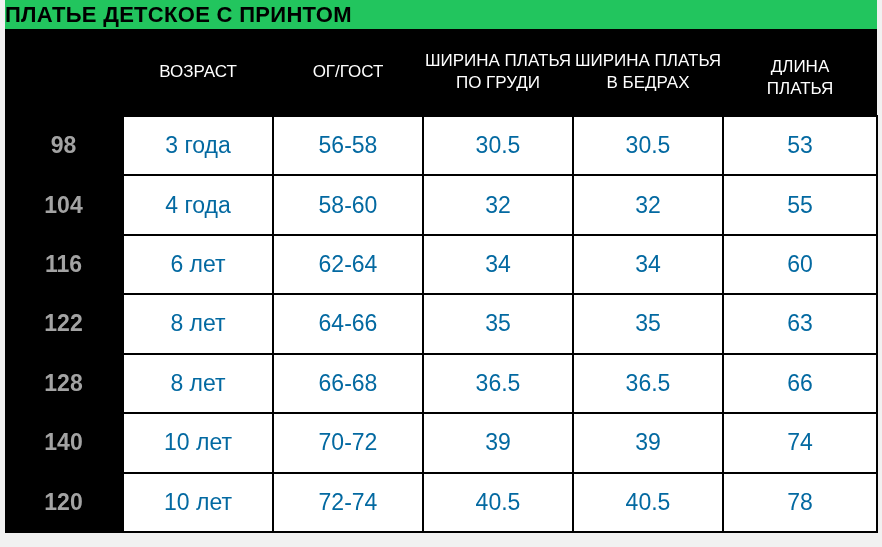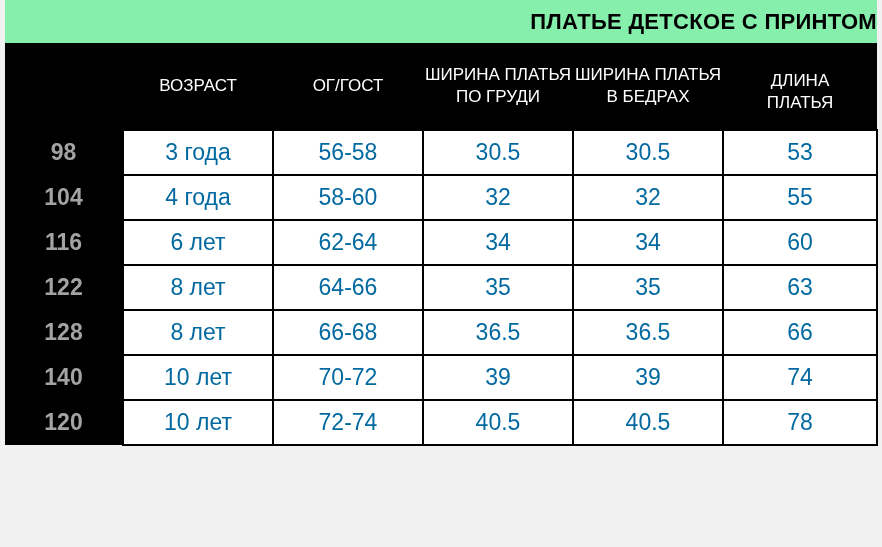--- a/index.html
+++ b/index.html
@@ -16,36 +16,36 @@
     font-family: "Liberation Sans", sans-serif;
   }
   .canvas {
     position: absolute;
     top: 0;
     left: 5px;
     width: 872px;
     height: 539px;
   }
   .title-band {
-    height: 43px;
-    background: #86efac;
+    height: 29px;
+    background: #22c55e;
     display: flex;
     align-items: center;
-    justify-content: flex-end;
+    justify-content: flex-start;
   }
   .title-band h1 {
     margin: 0;
     font-size: 22px;
     font-weight: bold;
     color: #000000;
     letter-spacing: 0.3px;
     white-space: nowrap;
   }
   .table-area {
-    height: 400px;
+    height: 504px;
     background: #000000;
   }
   table.size-table {
     border-collapse: collapse;
     table-layout: fixed;
     width: 100%;
     height: 100%;
   }
   table.size-table th,
   table.size-table td {

